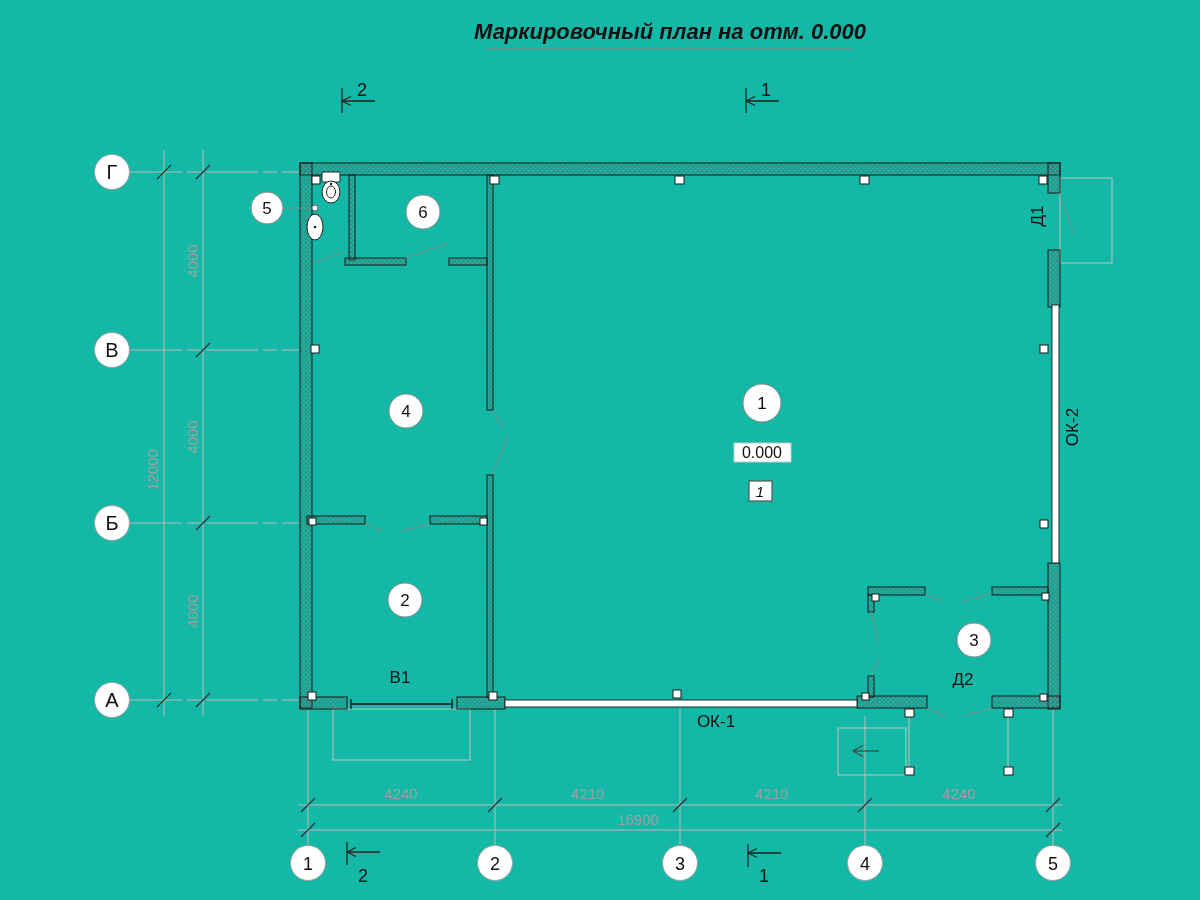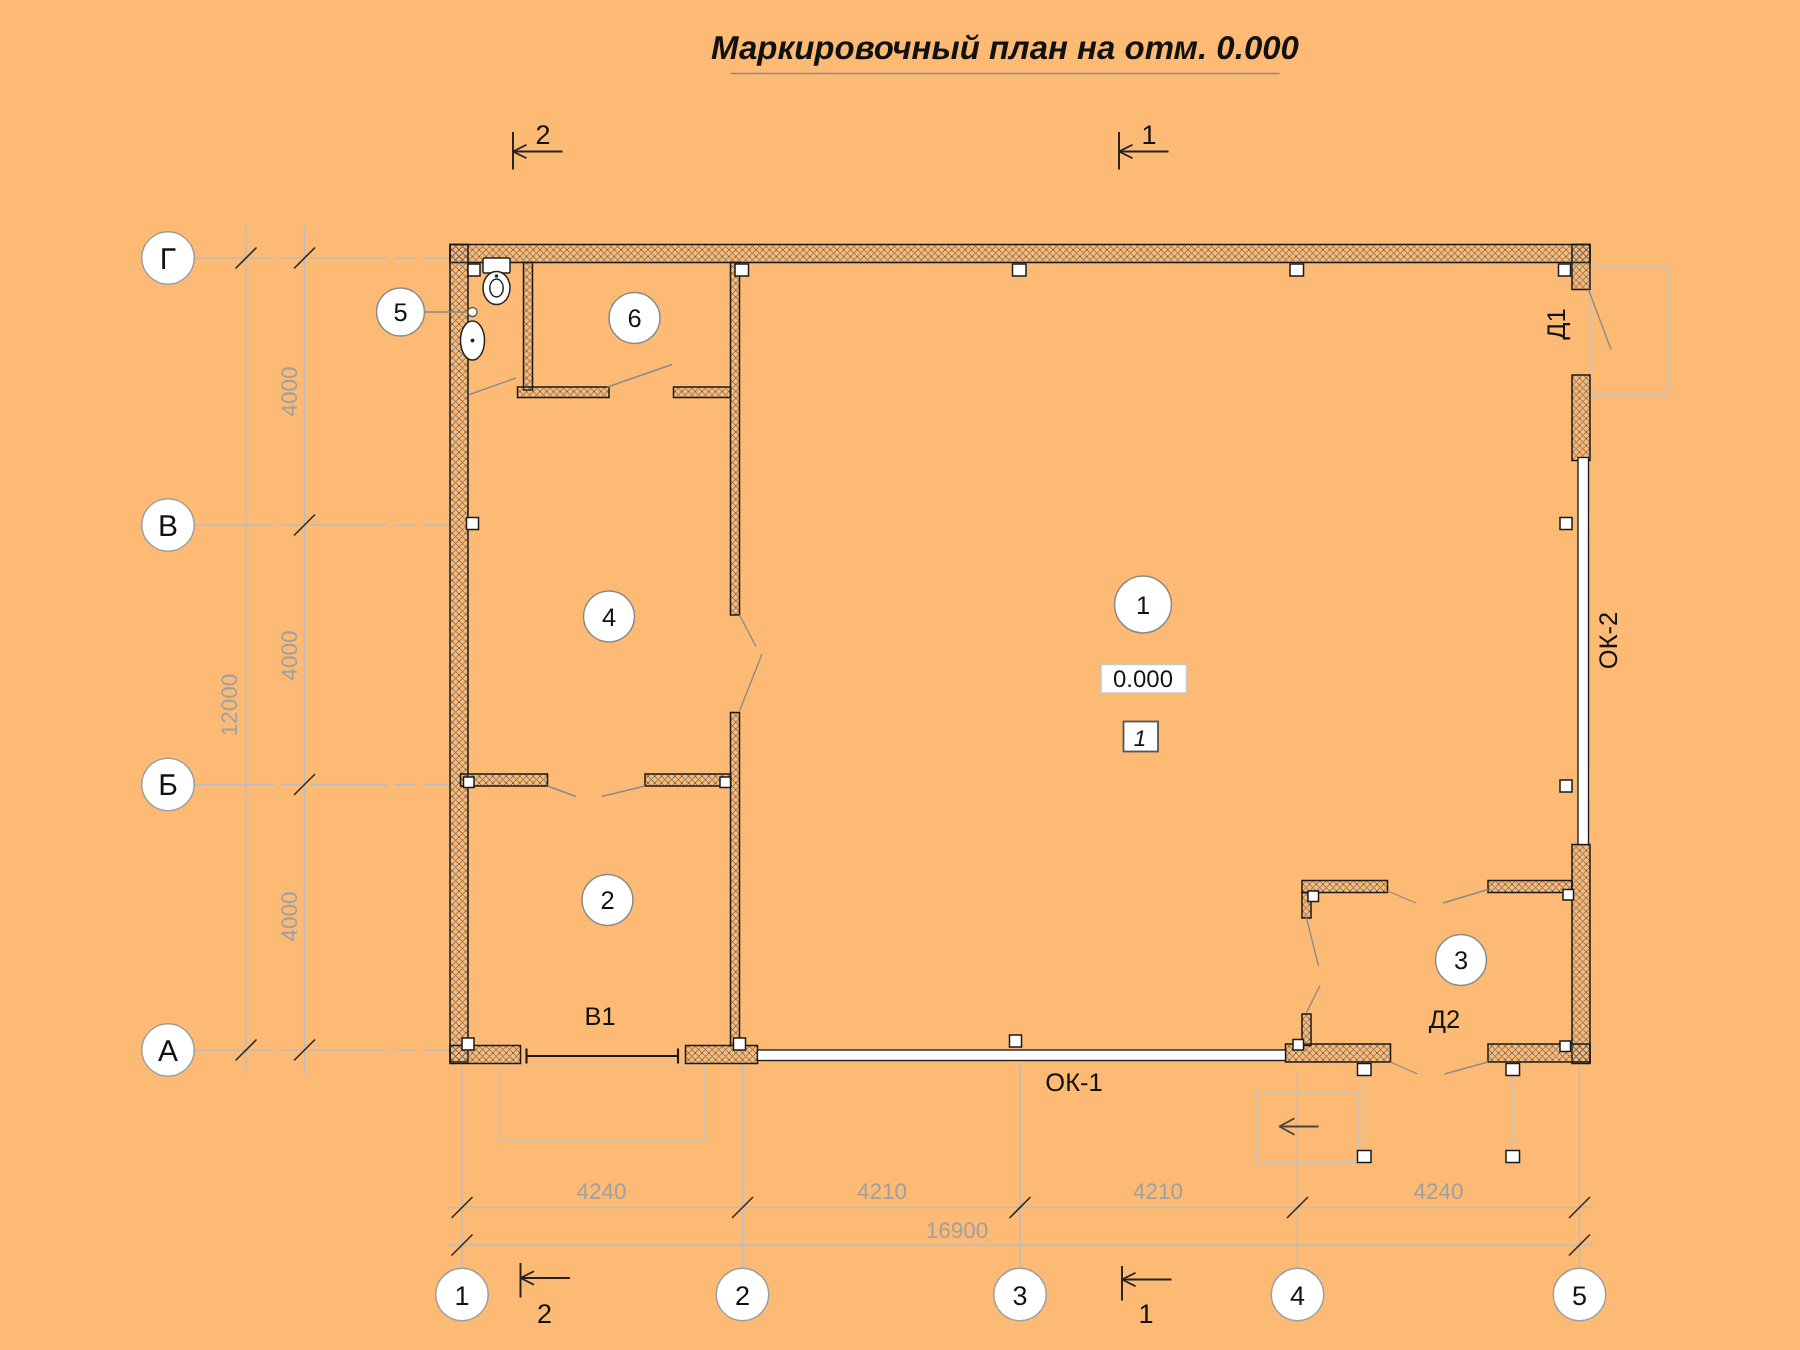--- a/index.html
+++ b/index.html
@@ -1,16 +1,16 @@
 <!DOCTYPE html>
 <html><head>
 <meta charset="utf-8">
 <style>
   html,body{margin:0;padding:0;background:#ffffff;}
-  .page{width:1200px;height:900px;position:relative;background:#fdba74;overflow:hidden;}
+  .page{width:1200px;height:900px;position:relative;background:#14b8a6;overflow:hidden;}
   svg{font-family:"Liberation Sans", sans-serif;}
   .wall{fill:url(#hatch);stroke:#1a1a1a;stroke-width:1;}
   .winband{fill:#ffffff;stroke:#1a1a1a;stroke-width:0.9;}
   .sq{fill:#ffffff;stroke:#1a1a1a;stroke-width:1;}
   .swing{stroke:#8a8a8a;stroke-width:0.9;fill:none;}
   .cons{stroke:#bcbcbc;stroke-width:1;fill:none;}
   .consr{stroke:#c4c4c4;stroke-width:1;fill:none;}
   .tick{stroke:#2b2b2b;stroke-width:1.1;}
   .dimtxt{fill:#a0a0a0;font-size:15px;}
   .axcirc{fill:#ffffff;stroke:#9e9e9e;stroke-width:1;}

